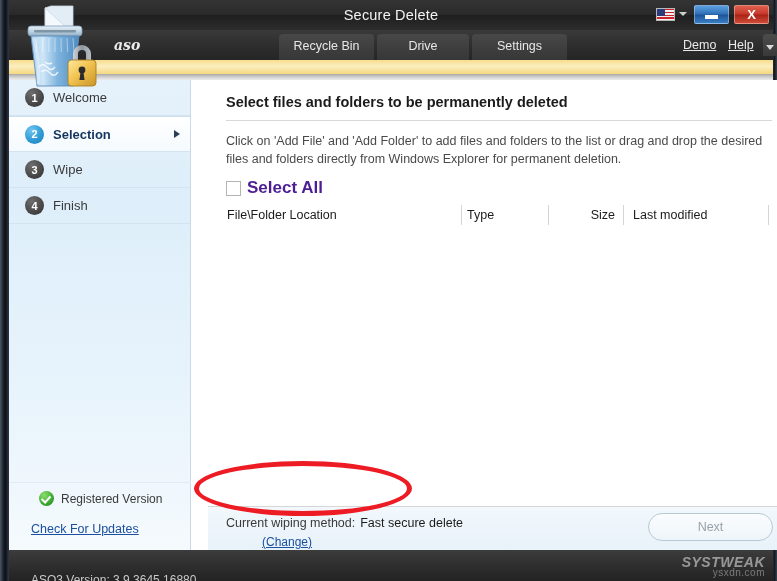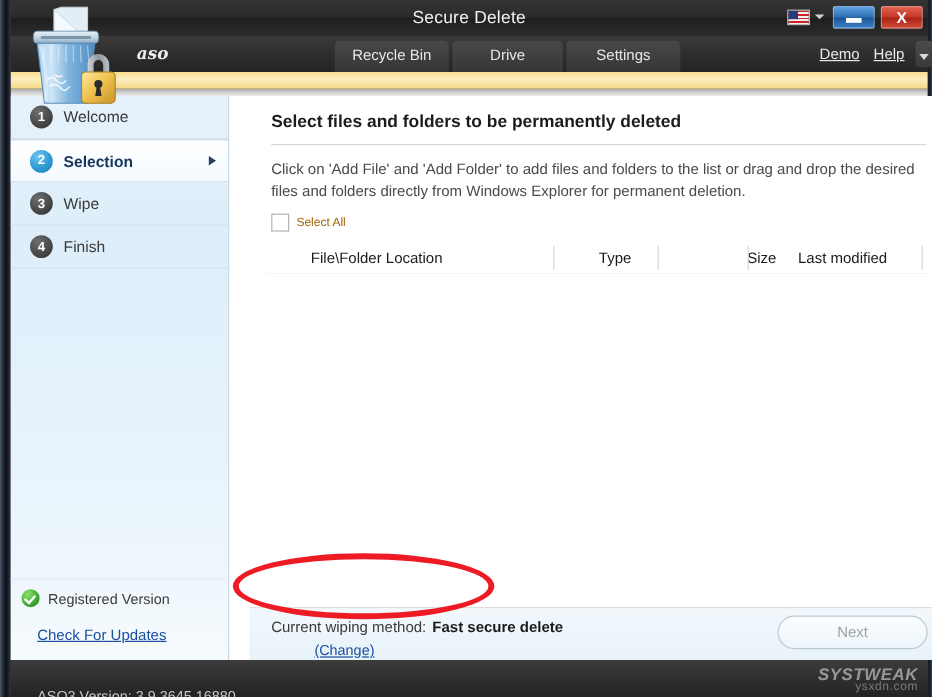--- a/index.html
+++ b/index.html
@@ -197,21 +197,21 @@
     position: absolute; right: 10px; top: 50%; margin-top: -4px;
     width: 0; height: 0;
     border-top: 4px solid transparent;
     border-bottom: 4px solid transparent;
     border-left: 6px solid #2a3f57;
   }
   #sidebar-footer {
     position: absolute; left: 0; bottom: 0; width: 182px;
   }
   #registered-row {
-    display: flex; align-items: center; padding: 8px 0 8px 9px;
+    display: flex; align-items: center; padding: 8px 0 8px 30px;
     border-top: 1px solid #dfecf5;
     text-align: right;
   }
   .check-badge {
     width: 15px; height: 15px; border-radius: 50%;
     background: radial-gradient(circle at 34% 28%, #8ede6e 0%, #3fae33 55%, #1f7d1c 100%);
     margin-right: 7px; position: relative;
   }
   .check-badge::after {
     content: "";
@@ -245,31 +245,31 @@
   }
   #selectall-row {
     position: absolute; left: 18px; top: 98px;
     display: flex; align-items: center;
   }
   .cb {
     width: 13px; height: 13px;
     border: 1px solid #b4b4b4; background: #fff;
     margin-right: 6px;
   }
-  #selectall-label { font-size: 10px; color: #a16207; }
+  #selectall-label { font-size: 17px; color: #4c1d95; font-weight: bold; }
 
   
   #table-head {
     position: absolute; left: 15px; top: 122px; width: 552px; height: 26px;
     background: #fff;
     border-bottom: 1px solid #dcdcdc;
   }
   .th {
     position: absolute; top: 0; height: 26px; line-height: 26px;
-    font-size: 12.5px; color: #1b1b1b; margin-left: 32px;
+    font-size: 12.5px; color: #1b1b1b;
   }
   .th-sep {
     position: absolute; top: 3px; width: 1px; height: 20px; background: #d5d5d5;
   }
   #th-location { left: 4px; }
   #th-type     { left: 244px; }
   #th-size     { left: 352px; width: 40px; text-align: right; }
   #th-modified { left: 410px; }
   #sep1 { left: 238px; }
   #sep2 { left: 325px; }
@@ -313,21 +313,21 @@
     background: #d6d6d6;
   }
   #footer {
     position: absolute; left: 0; top: 427px; width: 582px; height: 43px;
     background: linear-gradient(to bottom, #f2f8fc 0%, #e8f2f9 100%);
   }
   #wiping-line {
     position: absolute; left: 18px; top: 9px;
     font-size: 12.5px; color: #3a3a3a;
   }
-  #wiping-value { font-weight: bold; color: #1b1b1b; margin-left: 5px; }
+  #wiping-value { font-weight: normal; color: #1b1b1b; margin-left: 5px; }
   #change-link {
     position: absolute; left: 18px; top: 28px;
     font-size: 12px; color: #1b4fa0; text-decoration: underline; margin-left: 36px;
   }
   #btn-next {
     position: absolute; left: 440px; top: 6px; width: 125px; height: 28px;
     border: 1px solid #b9c9d4; border-radius: 14px;
     background: linear-gradient(to bottom, #fbfdfe 0%, #eef5fa 100%);
     display: flex; align-items: center; justify-content: center;
     font-size: 12.5px; color: #9aa3aa;

